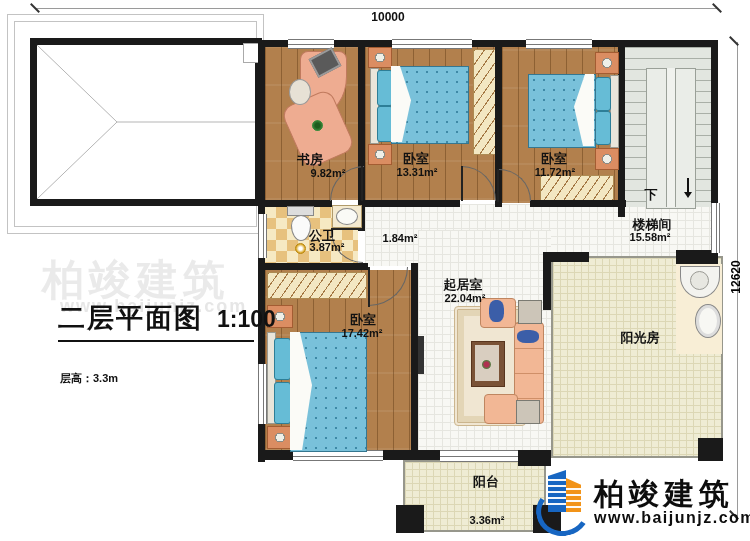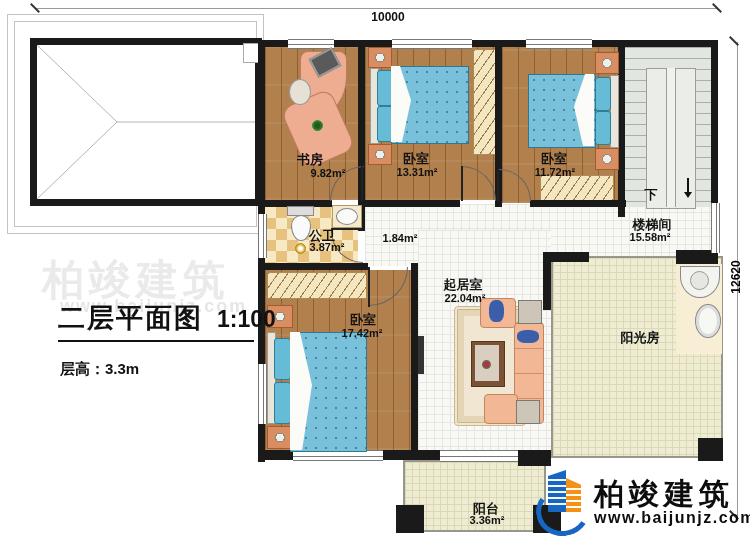--- a/index.html
+++ b/index.html
@@ -205,30 +205,30 @@
   <div class="lbl rarea" style="left:327px;top:241px;">3.87m²</div>
   <div class="lbl rarea" style="left:400px;top:232px;">1.84m²</div>
   <div class="lbl rname" style="left:363px;top:311px;">卧室</div>
   <div class="lbl rarea" style="left:362px;top:327px;">17.42m²</div>
   <div class="lbl rname" style="left:463px;top:276px;font-family:Liberation Serif, serif;">起居室</div>
   <div class="lbl rarea" style="left:465px;top:292px;">22.04m²</div>
   <div class="lbl rname" style="left:652px;top:216px;">楼梯间</div>
   <div class="lbl rarea" style="left:650px;top:231px;">15.58m²</div>
   <div class="lbl rname" style="left:651px;top:186px;">下</div>
   <div class="lbl rname" style="left:640px;top:329px;">阳光房</div>
-  <div class="lbl rname" style="left:486px;top:500px;">阳台</div>
+  <div class="lbl rname" style="left:486px;top:473px;">阳台</div>
   <div class="lbl rarea" style="left:487px;top:514px;">3.36m²</div>
 
   <div class="abs" style="left:58px;top:300px;">
     <div style="display:flex;align-items:baseline;gap:14px;">
       <span style="font-size:27px;font-weight:700;color:#111;letter-spacing:2px;">二层平面图</span>
       <span style="font-size:23px;font-weight:700;color:#111;">1:100</span>
     </div>
     <div style="width:196px;height:2px;background:#111;margin-top:4px;"></div>
-    <div style="margin-top:18px;margin-left:2px;font-size:15px;font-weight:600;color:#111;">
+    <div style="margin-top:29px;margin-left:2px;font-size:11px;font-weight:600;color:#111;">
       <span>层高：</span><span>3.3m</span>
     </div>
   </div>
 
   <div class="abs" style="left:536px;top:466px;width:200px;height:66px;">
     <div style="position:absolute;left:0;top:20px;width:44px;height:40px;border:5px solid rgba(0,0,0,0);border-left-color:#1766c2;border-bottom-color:#1766c2;border-radius:50%;transform:rotate(-12deg);"></div>
     <div style="position:absolute;left:12px;top:4px;width:18px;height:42px;background:#1766c2;clip-path:polygon(0 14%,100% 0,100% 100%,0 100%);background-image:repeating-linear-gradient(rgba(255,255,255,.95) 0 2px,rgba(0,0,0,0) 2px 6px);background-size:4px 30px;background-position:6px 9px;background-repeat:repeat-x;"></div>
     <div style="position:absolute;left:30px;top:12px;width:15px;height:34px;background:#f29318;clip-path:polygon(0 0,100% 20%,100% 100%,0 100%);background-image:repeating-linear-gradient(rgba(255,255,255,.95) 0 2px,rgba(0,0,0,0) 2px 6px);background-size:4px 22px;background-position:4px 10px;background-repeat:repeat-x;"></div>
     <div style="position:absolute;left:58px;top:8px;font-size:30px;font-weight:800;color:#0d0d0d;letter-spacing:5px;white-space:nowrap;">柏竣建筑</div>
     <div style="position:absolute;left:58px;top:43px;font-size:16px;font-weight:700;color:#0d0d0d;letter-spacing:1.5px;white-space:nowrap;">www.baijunjz.com</div>

